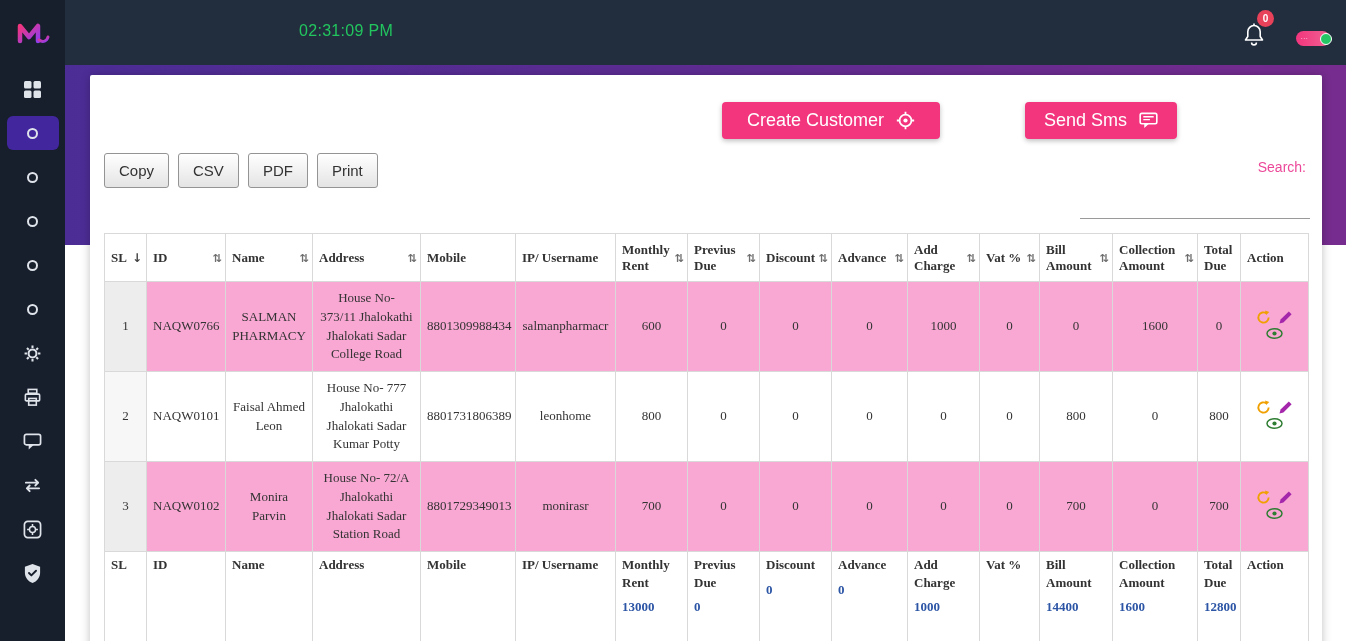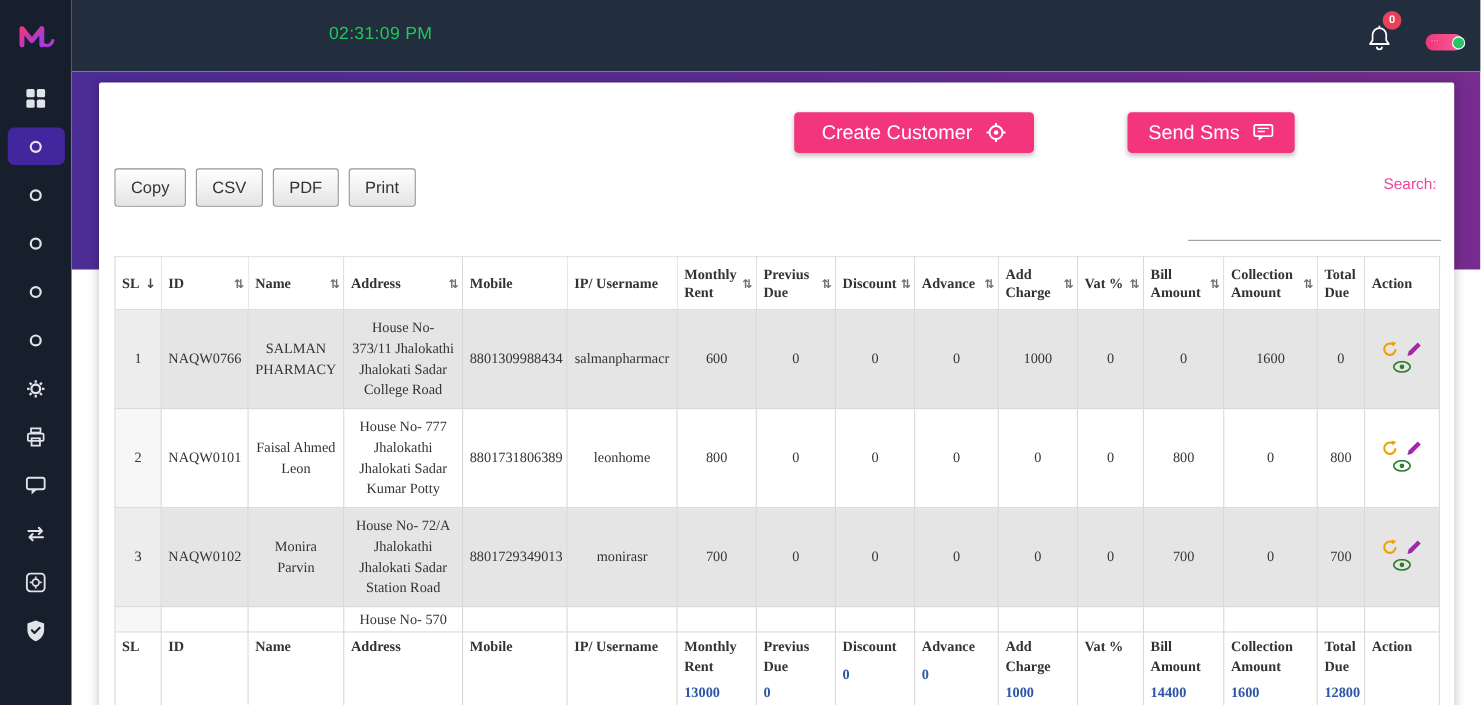--- a/index.html
+++ b/index.html
@@ -102,21 +102,21 @@
   thead th {
     text-align:left; vertical-align:middle; font-weight:bold; height:48px;
     position:relative; background:#fff; border-bottom:1px solid #ababab; cursor:pointer;
   }
   .sort-both {
     position:absolute; right:3px; top:50%; transform:translateY(-50%);
     font-size:11px; color:#6f6f6f; font-family:"DejaVu Sans",sans-serif;
   }
   .sort-single { margin-left:5px; font-size:12px; color:#444; font-family:"DejaVu Sans",sans-serif; }
   tbody td { text-align:center; vertical-align:middle; height:90px; line-height:1.45; }
-  tbody tr.odd td { background:#e5e5e5; }
+  tbody tr.odd td { background:#f9a8d4; }
   tbody tr.even td { background:#ffffff; }
   tbody tr td:first-child { background:#ededed; }
   tbody tr.even td:first-child { background:#f7f7f7; }
   tr.partial td { height:22px; padding:2px 6px; line-height:18px; overflow:hidden; }
   tfoot td {
     border-top:2px solid #8a8a8a; text-align:left; vertical-align:top;
     padding:8px 6px; height:90px;
   }
   .f-label { font-weight:bold; color:#333; line-height:1.35; }
   .f-total { font-weight:bold; color:#2c55a5; margin-top:8px; }
@@ -391,38 +391,20 @@
               <button class="icon-btn"><svg width="14" height="14" viewBox="0 0 15 15">
                     <path d="M0.5 14.5l1.2-4.2 8.8-8.8 3 3-8.8 8.8z" fill="#a426aa"></path>
                   </svg></button>
             </div>
             <button class="icon-btn"><svg width="17" height="11" viewBox="0 0 17 11">
                   <ellipse cx="8.5" cy="5.5" rx="7.5" ry="4.7" fill="none" stroke="#2e7d32" stroke-width="1.5"></ellipse>
                   <circle cx="8.5" cy="5.5" r="2.1" fill="#2e7d32"></circle>
                 </svg></button>
           </td>
         </tr>
-        <tr class="even partial">
-          <td></td>
-          <td></td>
-          <td></td>
-          <td>House No- 570</td>
-          <td></td>
-            <td></td>
-          <td></td>
-            <td></td>
-          <td></td>
-            <td></td>
-          <td></td>
-            <td></td>
-          <td></td>
-            <td></td>
-          <td></td>
-            <td></td>
-        </tr>
       </tbody>
       <tfoot>
         <tr>
           <td>
               <div class="f-label">SL</div>
             </td>
           <td>
               <div class="f-label">ID</div>
             </td>
           <td>

